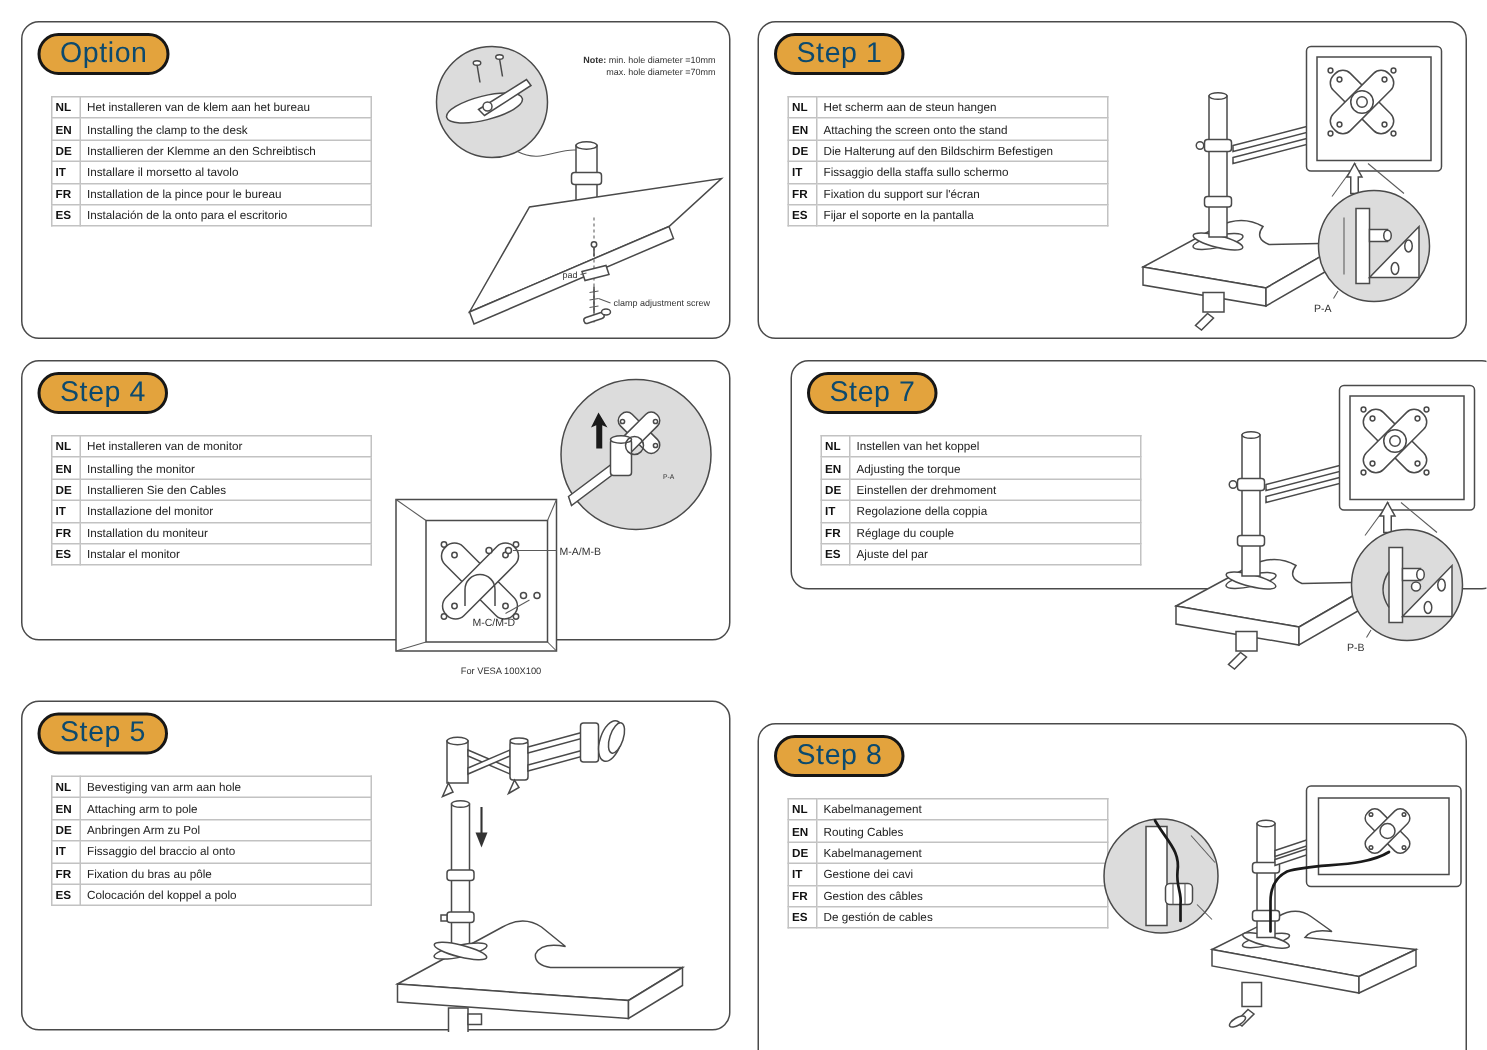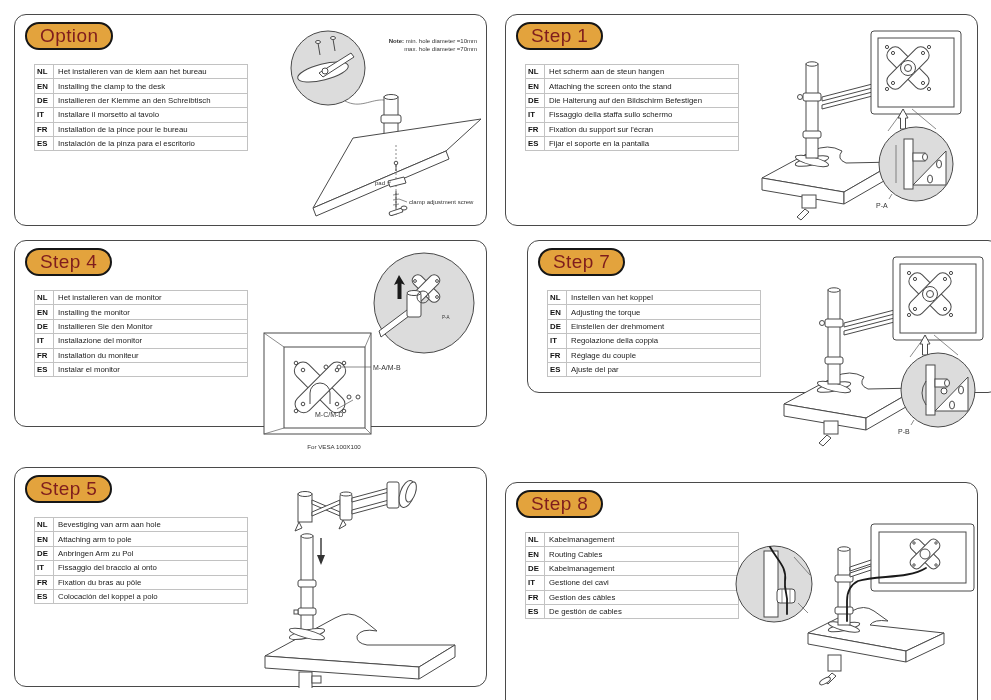--- a/index.html
+++ b/index.html
@@ -1,21 +1,21 @@
 <!DOCTYPE html>
 <html><head>
 <meta charset="utf-8">
 <style>
   html,body{margin:0;padding:0}
   body{width:991px;height:700px;background:#ffffff;position:relative;
        font-family:"Liberation Sans",sans-serif;overflow:hidden}
   .panel{position:absolute;width:473px;border:1.3px solid #4a4a4a;border-radius:12px;
          background:#fff;box-sizing:border-box}
   .badge{position:absolute;left:10px;top:7px;background:#E3A33D;border:2px solid #161616;
-         border-radius:14px;padding:1px 13px;font-size:19px;color:#7f1d1d;letter-spacing:.4px}
+         border-radius:14px;padding:1px 13px;font-size:19px;color:#0c4a6e;letter-spacing:.4px}
   table.lang{position:absolute;left:19px;top:49px;width:214px;border-collapse:collapse;table-layout:fixed}
   table.lang td{border:1px solid #c2c2c2;font-size:7.8px;color:#222;padding:2.2px 4px;
                 white-space:nowrap;overflow:hidden}
   table.lang td.code{width:14px;font-weight:bold;padding:2.2px 2px;color:#111}
   .note{position:absolute;right:9px;top:22px;font-size:6px;color:#333;text-align:right;line-height:1.4}
   svg.illu{position:absolute;left:0;top:0}
   svg text{font-family:"Liberation Sans",sans-serif;fill:#333}
   .ln{stroke:#4a4a4a;stroke-width:1;fill:#fff}
   .lnf{stroke:#4a4a4a;stroke-width:1;fill:none}
   .thin{stroke:#5a5a5a;stroke-width:.7;fill:none}
@@ -44,21 +44,21 @@
         <tr>
           <td class="code">IT</td>
           <td>Installare il morsetto al tavolo</td>
         </tr>
         <tr>
           <td class="code">FR</td>
           <td>Installation de la pince pour le bureau</td>
         </tr>
         <tr>
           <td class="code">ES</td>
-          <td>Instalación de la pinza para el escritorio</td>
+          <td>Instalación de la onto para el escritorio</td>
         </tr>
       </tbody>
   </table>
   <div class="note">
     <b>Note:</b>
     <span>min. hole diameter =10mm</span><br>
     <span>max. hole diameter =70mm</span>
   </div>
   <svg class="illu" width="473" height="212" viewBox="0 0 473 212">
 
@@ -208,21 +208,21 @@
         <tr>
           <td class="code">NL</td>
           <td>Het installeren van de monitor</td>
         </tr>
         <tr>
           <td class="code">EN</td>
           <td>Installing the monitor</td>
         </tr>
         <tr>
           <td class="code">DE</td>
-          <td>Installieren Sie den Monitor</td>
+          <td>Installieren Sie den Cables</td>
         </tr>
         <tr>
           <td class="code">IT</td>
           <td>Installazione del monitor</td>
         </tr>
         <tr>
           <td class="code">FR</td>
           <td>Installation du moniteur</td>
         </tr>
         <tr>

